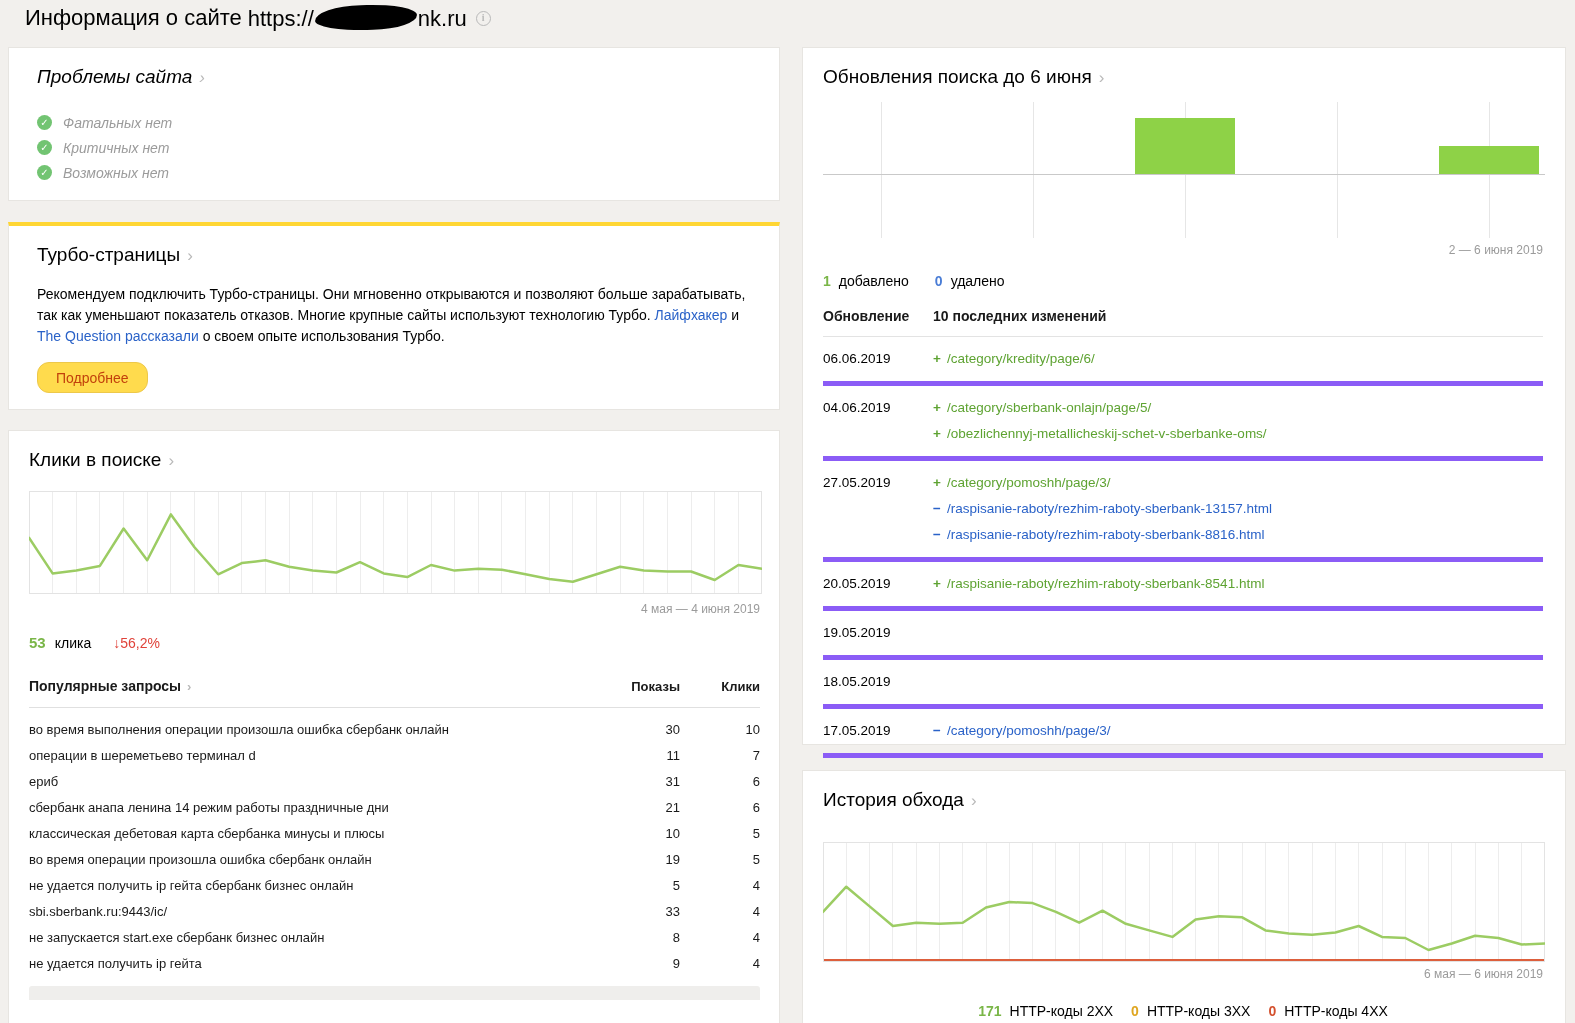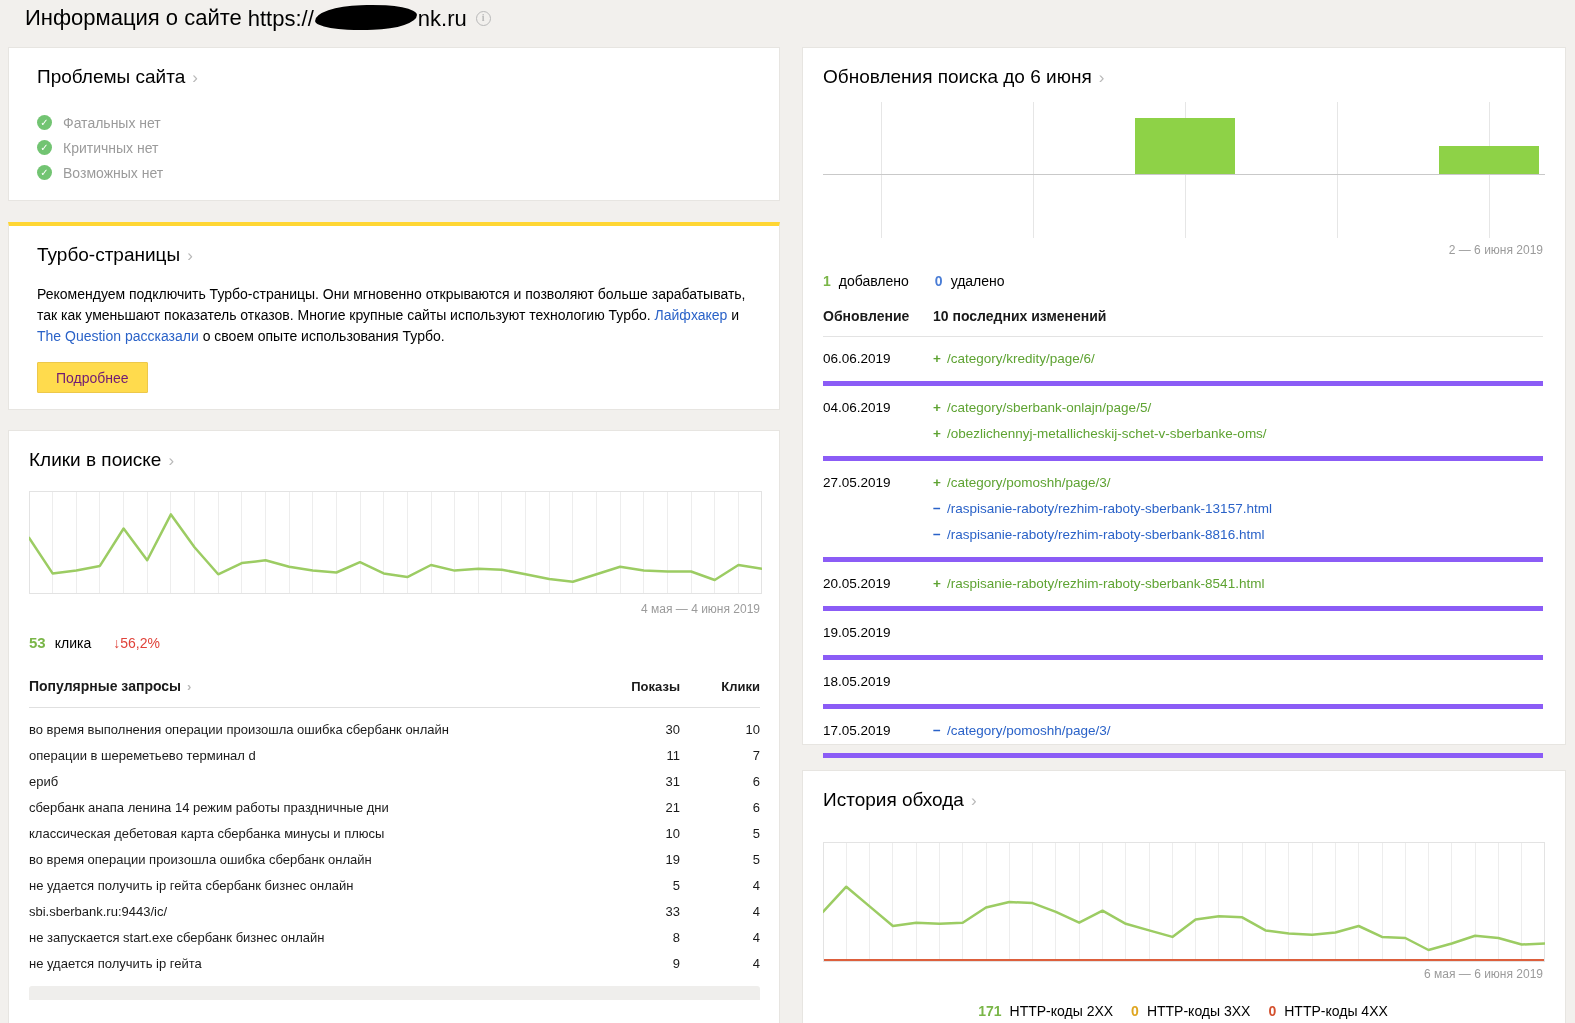--- a/index.html
+++ b/index.html
@@ -23,21 +23,21 @@
     transform: rotate(-1.5deg);
   }
   .info-icon {
     display: inline-block; width: 15px; height: 15px; margin-left: 9px;
     border: 1.5px solid #b9b9b9; border-radius: 50%;
     color: #b9b9b9; font-size: 10px; line-height: 12px; text-align: center;
     font-family: "Liberation Serif", serif; font-weight: bold;
   }
   
   .card { position: absolute; background: #fff; border: 1px solid #e7e5e1; }
-  .card-problems { left: 8px;   top: 47px;  width: 772px; height: 154px; padding: 0 20px 0 28px; }
+  .card-problems { left: 8px;   top: 47px;  width: 772px; height: 154px; padding: 0 20px 0 28px; font-style: italic; }
   .card-turbo    { left: 8px;   top: 222px; width: 772px; height: 188px; padding: 0 20px 0 28px; border-top: 4px solid #ffd633; }
   .card-clicks   { left: 8px;   top: 430px; width: 772px; height: 660px; padding: 0 19px 0 20px; }
   .card-updates  { left: 802px; top: 47px;  width: 764px; height: 698px; padding: 0 22px 0 20px; }
   .card-crawl    { left: 802px; top: 770px; width: 764px; height: 300px; padding: 0 22px 0 20px; }
 
   .card-title-row { margin-top: 18px; font-size: 19px; color: #000; display: flex; align-items: baseline; cursor: pointer; width: max-content; }
   .chevron { color: #b9b9b9; margin-left: 7px; font-size: 17px; }
 
   
   .problem-list { margin-top: 22px; }
@@ -46,22 +46,22 @@
     width: 15px; height: 15px; border-radius: 50%; background: #72c472;
     color: #fff; font-size: 10px; line-height: 15px; text-align: center; flex: 0 0 15px;
   }
   .problem-label { margin-left: 11px; font-size: 14px; color: #9b9b9b; }
 
   
   .turbo-text { margin-top: 18px; width: 712px; font-size: 14px; line-height: 21px; color: #000; }
   .turbo-text a { color: #2a62c8; text-decoration: none; cursor: pointer; }
   .yellow-btn {
     display: inline-block; margin-top: 15px; height: 31px; line-height: 31px;
-    padding: 0 18px; background: #ffdb4d; border: 1px solid #edc84a; border-radius: 1px;
-    font-size: 14px; color: #701a75; cursor: pointer;
+    padding: 0 18px; background: #ffdb4d; border: 1px solid #edc84a; border-radius: 12px;
+    font-size: 14px; color: #c2410c; cursor: pointer;
   }
 
   
   .chart-wrap { line-height: 0; }
   .chart-date { font-size: 12px; color: #9b9b9b; text-align: right; }
 
   
   .card-clicks .chart-wrap { margin-top: 20px; }
   .card-clicks .chart-date { margin-top: 8px; }
   .stats-row { margin-top: 18px; display: flex; align-items: baseline; font-size: 14px; }

